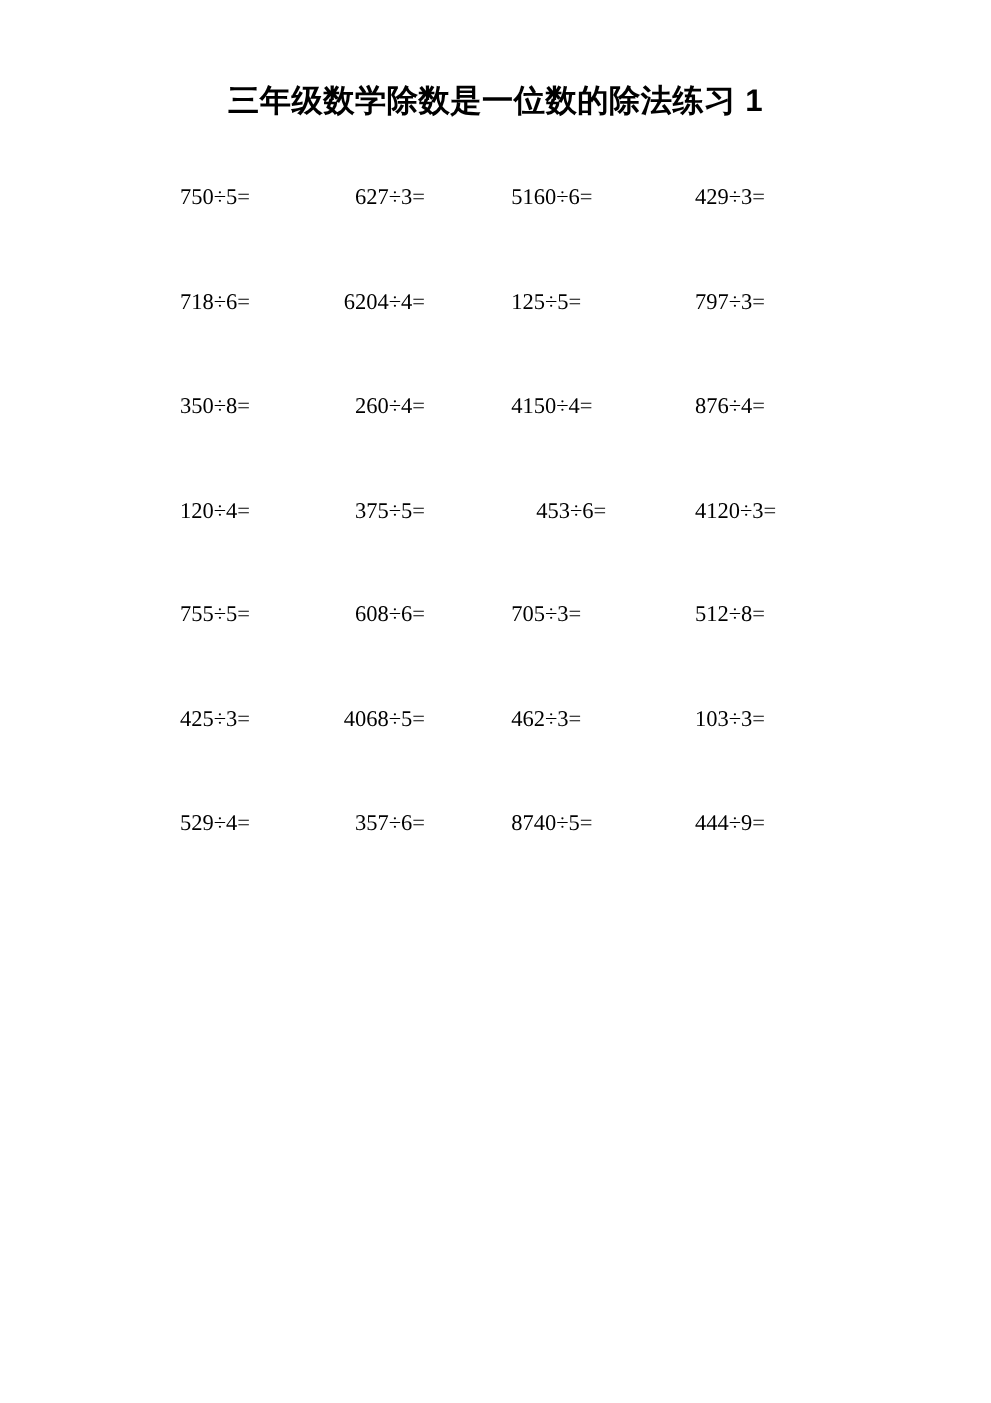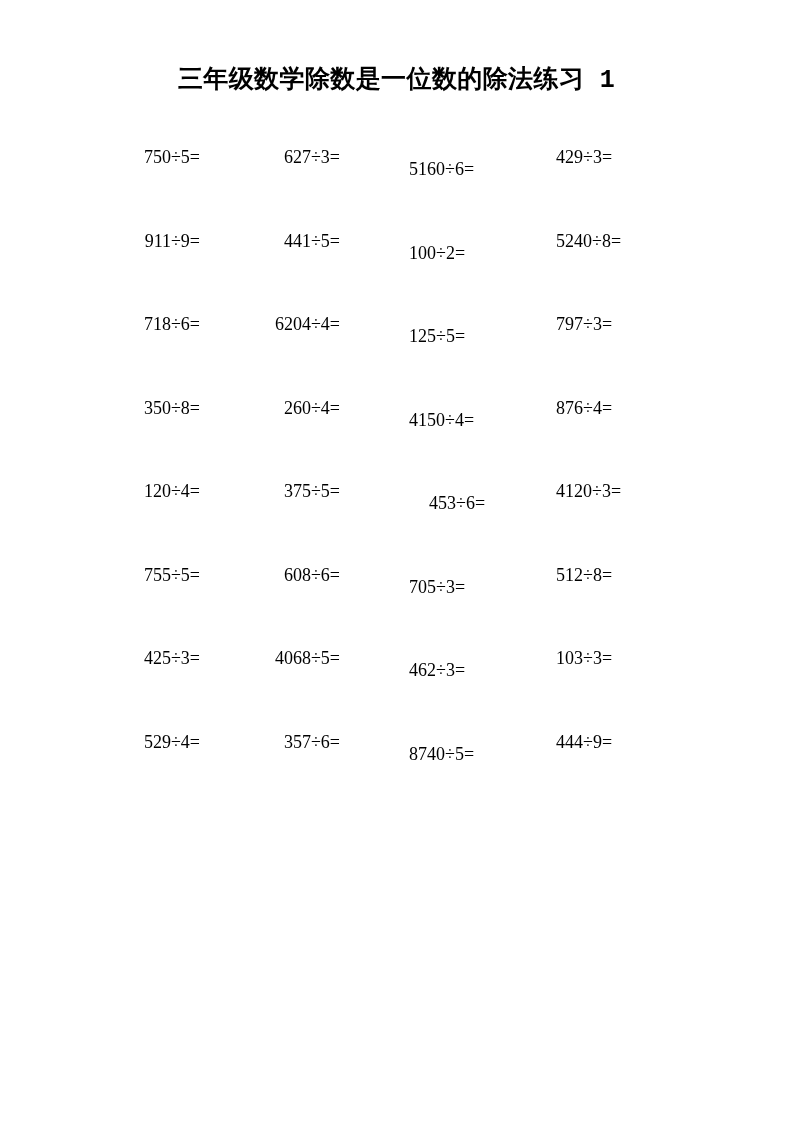--- a/index.html
+++ b/index.html
@@ -22,21 +22,21 @@
     background: #ffffff;
   }
 
   
   .doc-title {
     position: absolute;
     top: 66px;
     left: 0;
     width: 793px;
     text-align: center;
-    font-family: Liberation Mono, monospace;
+    font-family: Liberation Sans, sans-serif;
     font-weight: bold;
     font-size: 25px;
     letter-spacing: 0.4px;
     line-height: 30px;
     white-space: nowrap;
   }
 
   
   .meta-row {
     position: absolute;
@@ -73,21 +73,21 @@
     position: absolute;
     top: 0;
     font-size: 18px;
     line-height: 20px;
     white-space: nowrap;
     font-family: "Liberation Serif", "DejaVu Serif", serif;
   }
   
   .col0 { left: 60px;  width: 140px; text-align: right; }
   .col1 { left: 210px; width: 130px; text-align: right; }
-  .col2 { left: 409px; width: 140px; text-align: left; margin-top: 12px;  }
+  .col2 { left: 409px; width: 140px; text-align: left;  }
   .col3 { left: 556px; width: 150px; text-align: left;  }
 
   
   .nudge-right { padding-left: 20px; }
 </style>
 </head>
 <body>
 
 <div class="page">
 
@@ -96,26 +96,20 @@
 
   <div class="grid">
 
     <div class="prow">
       <span class="cell col0">750÷5=</span>
       <span class="cell col1">627÷3=</span>
       <span class="cell col2">5160÷6=</span>
       <span class="cell col3">429÷3=</span>
     </div>
 
-    <div class="prow">
-      <span class="cell col0">911÷9=</span>
-      <span class="cell col1">441÷5=</span>
-      <span class="cell col2">100÷2=</span>
-      <span class="cell col3">5240÷8=</span>
-    </div>
 
 
     <div class="prow">
       <span class="cell col0">718÷6=</span>
       <span class="cell col1">6204÷4=</span>
       <span class="cell col2">125÷5=</span>
       <span class="cell col3">797÷3=</span>
     </div>
 
     <div class="prow">

